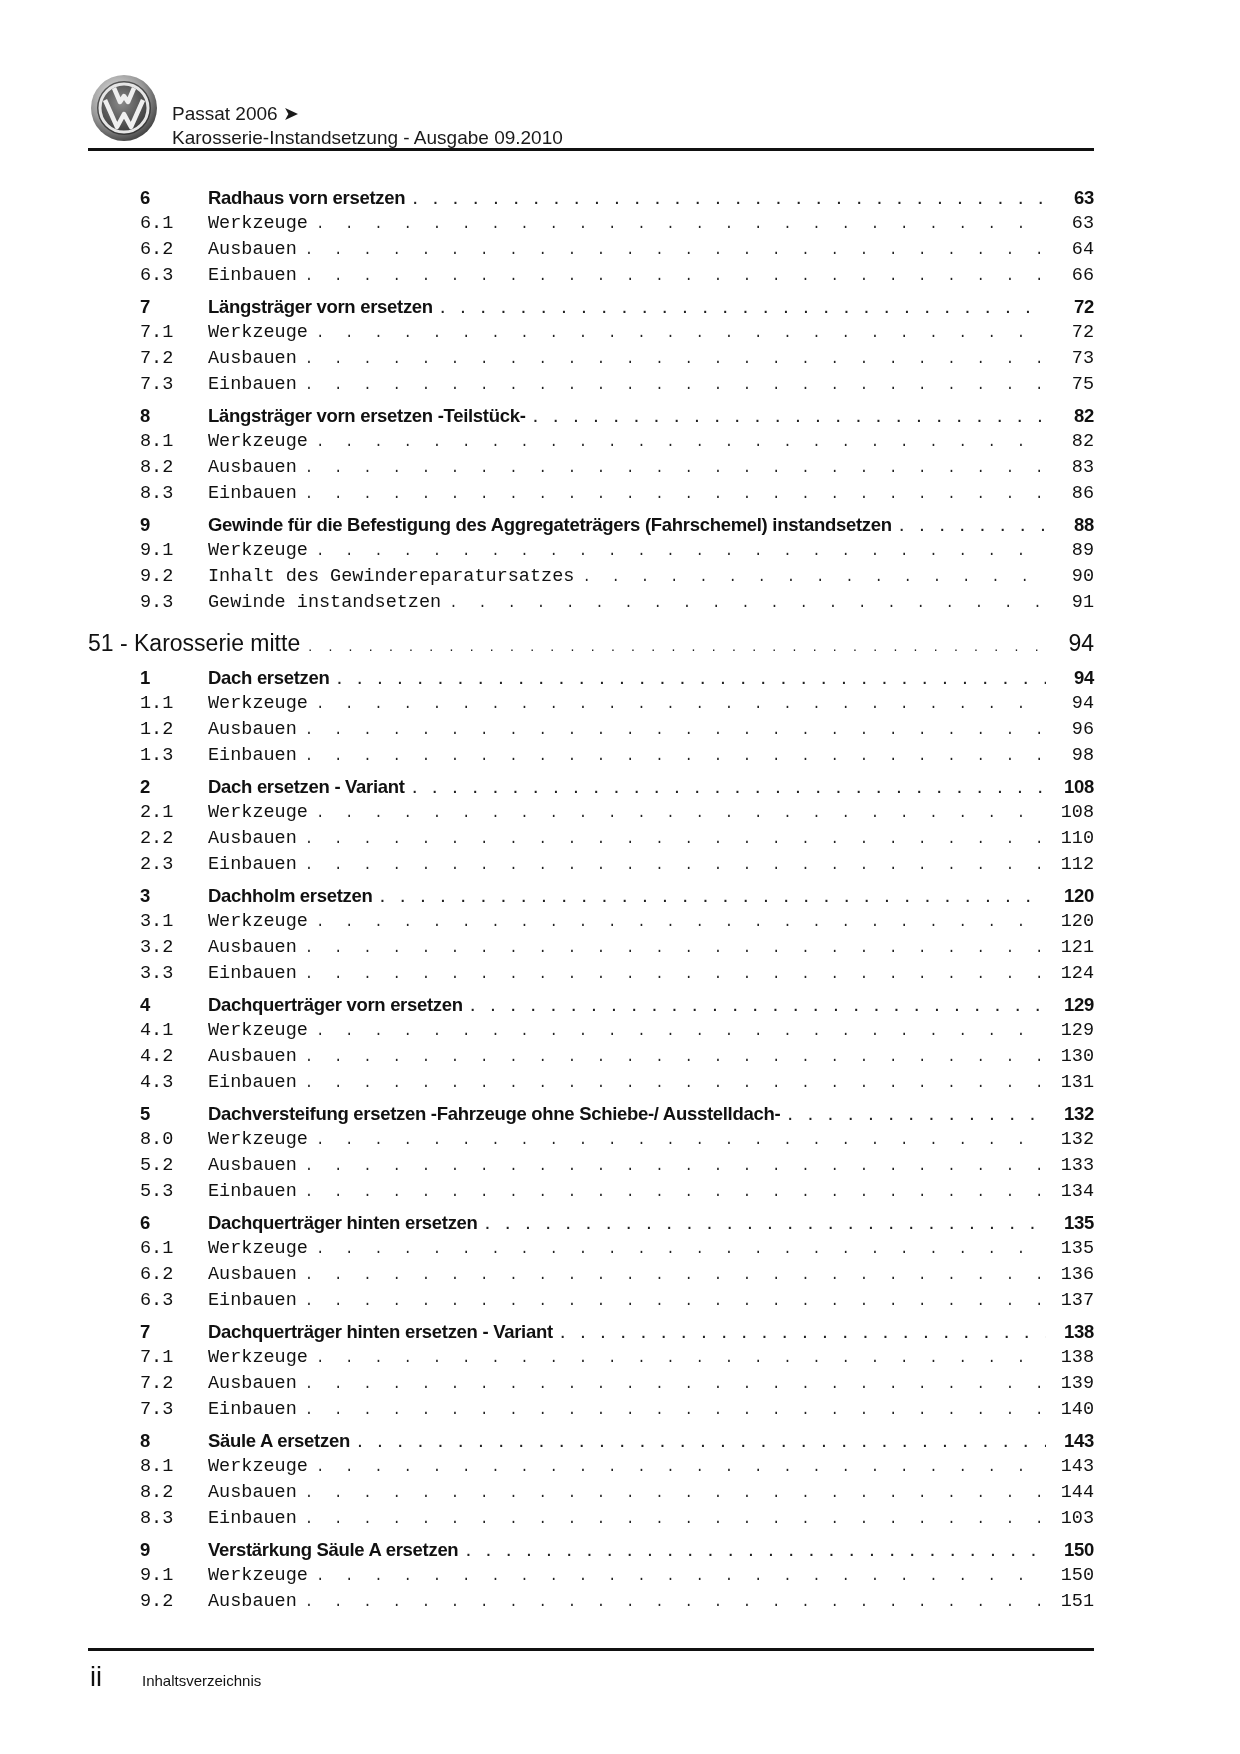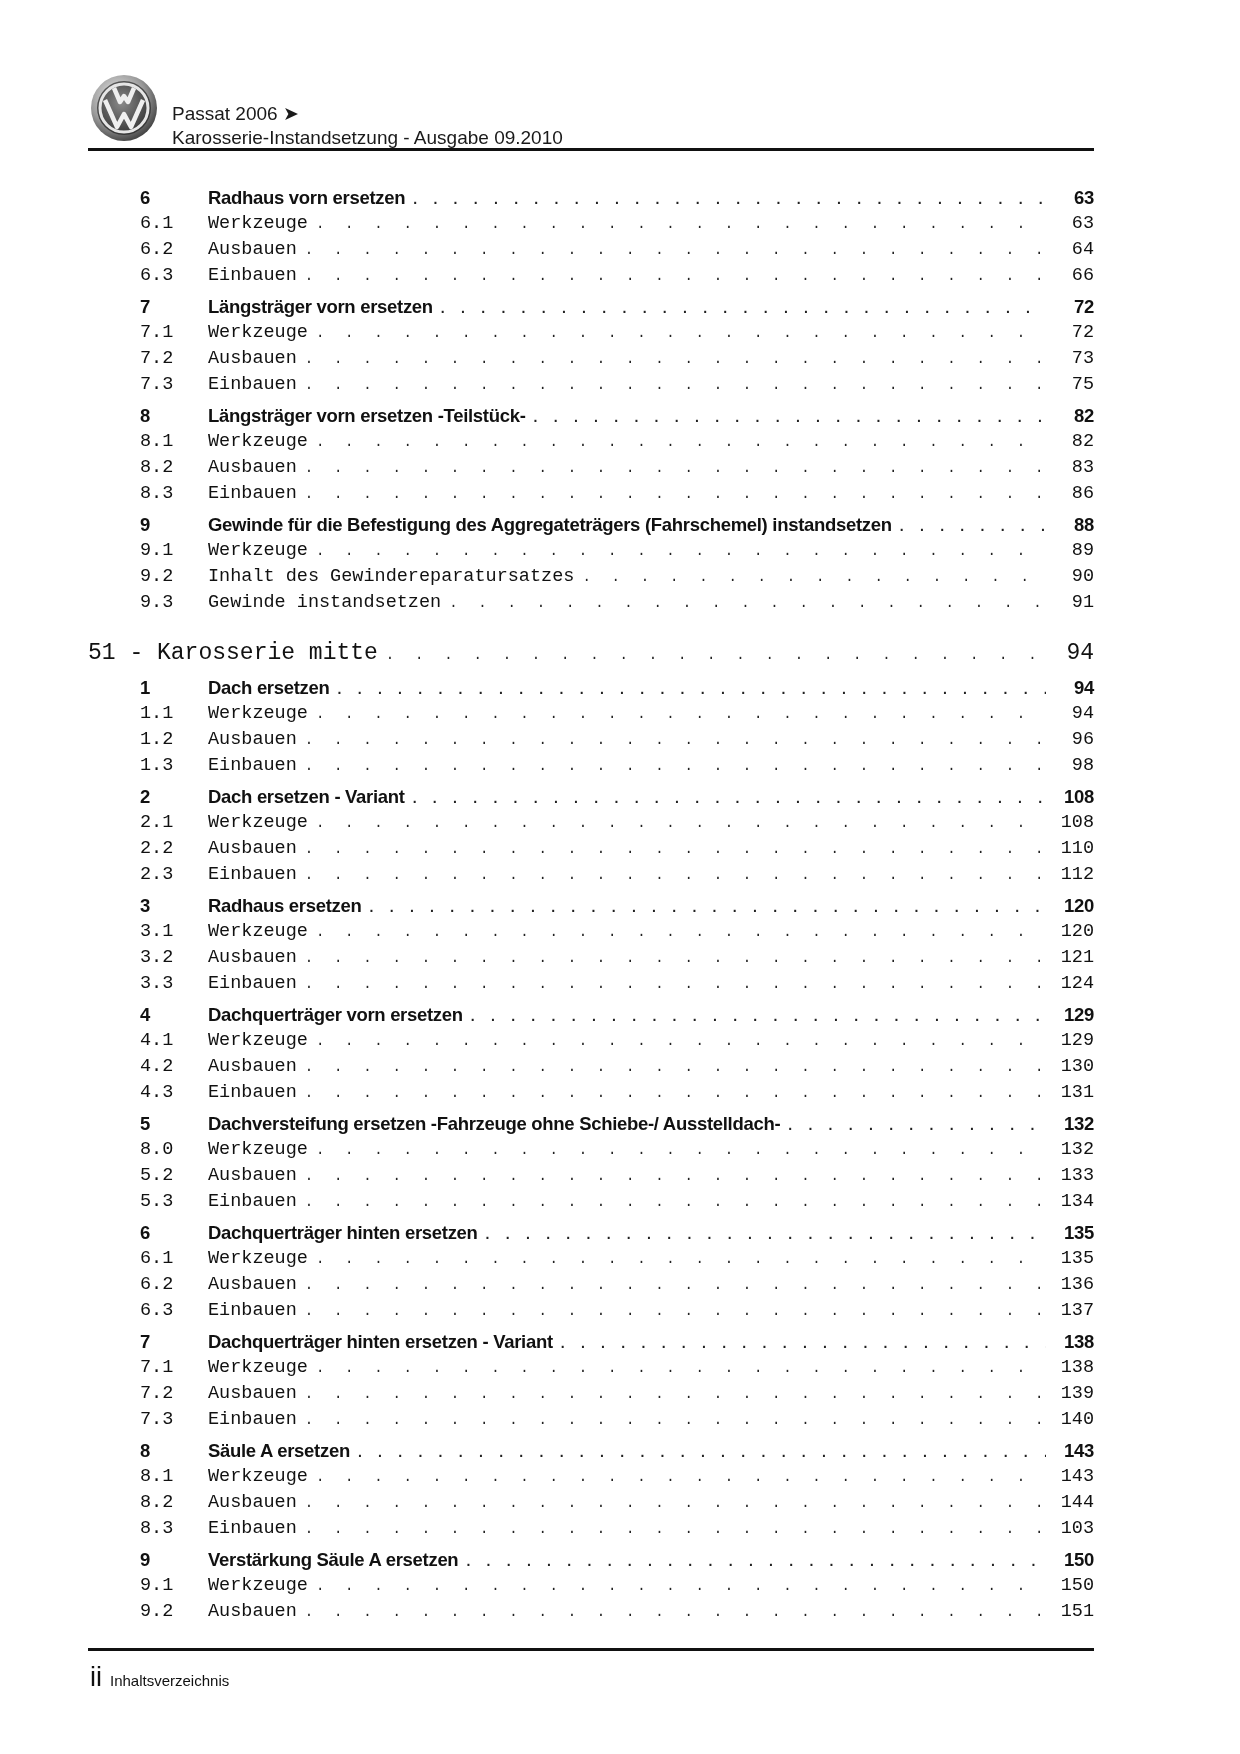--- a/index.html
+++ b/index.html
@@ -16,27 +16,27 @@
   .row { position: relative; display: flex; align-items: baseline; white-space: nowrap; }
   .row .num { width: 68px; flex: none; padding-left: 52px; }
   .row .title { flex: none; padding-right: 8px; }
   .row .leader { flex: 1 1 auto; overflow: hidden; color: #222; letter-spacing: 6.2px; font-size: 14px; }
   .row .leader::before { content: ". . . . . . . . . . . . . . . . . . . . . . . . . . . . . . . . . . . . . . . . . . . . . . . . . . . . . . . . . . . . . . . . . . . . . . . . . . . . . . . . . . . . . . . . . . . . . . . . . . . . . . . . . . . . . . . . . . . . . . . . . . . . . . . . . . . . . . . . . . . . . . ."; }
   .row .page { flex: none; width: 48px; text-align: right; }
 
   .row.sub { font-size: 18.5px; height: 26px; line-height: 26px; font-family: Liberation Mono, monospace; }
   .row.main { font-size: 18.5px; font-weight: bold; height: 26px; line-height: 26px; margin-top: 5px; letter-spacing: -0.3px; }
   .row.main .leader { letter-spacing: 6.2px; }
-  .row.chapter { font-size: 23px; height: 34px; line-height: 34px; margin-top: 20px; margin-bottom: 2px; font-family: Liberation Mono, monospace; }
+  .row.chapter { font-size: 23px; height: 34px; line-height: 34px; margin-top: 10px; margin-bottom: 2px; }
   .row.chapter .title { padding-left: 0; }
   .row.chapter .page { width: 48px; }
 
   .footer-rule { position: absolute; left: 88px; top: 1648px; width: 1006px; height: 3px; background: #111; }
   .footer-page { position: absolute; left: 90px; top: 1662px; font-size: 27px; line-height: 30px; }
-  .footer-label { position: absolute; left: 110px; top: 1672px; font-size: 15px; line-height: 18px; }
+  .footer-label { position: absolute; left: 142px; top: 1672px; font-size: 15px; line-height: 18px; }
 </style>
 </head>
 <body>
 
 <div class="header">
   <div class="logo">
     <svg width="68" height="68" viewBox="0 0 68 68">
       <defs>
         <radialGradient id="rg" cx="40%" cy="35%" r="70%">
           <stop offset="0%" stop-color="#f2f2f2"></stop>
@@ -206,21 +206,21 @@
       <span class="page">110</span>
     </div>
     <div class="row sub">
       <span class="num">2.3</span>
       <span class="title">Einbauen</span>
       <span class="leader"></span>
       <span class="page">112</span>
     </div>
     <div class="row main">
       <span class="num">3</span>
-      <span class="title">Radhaus ersetzen</span>
+      <span class="title">Dachholm ersetzen</span>
       <span class="leader"></span>
       <span class="page">120</span>
     </div>
     <div class="row sub">
       <span class="num">3.1</span>
       <span class="title">Werkzeuge</span>
       <span class="leader"></span>
       <span class="page">120</span>
     </div>
     <div class="row sub">

